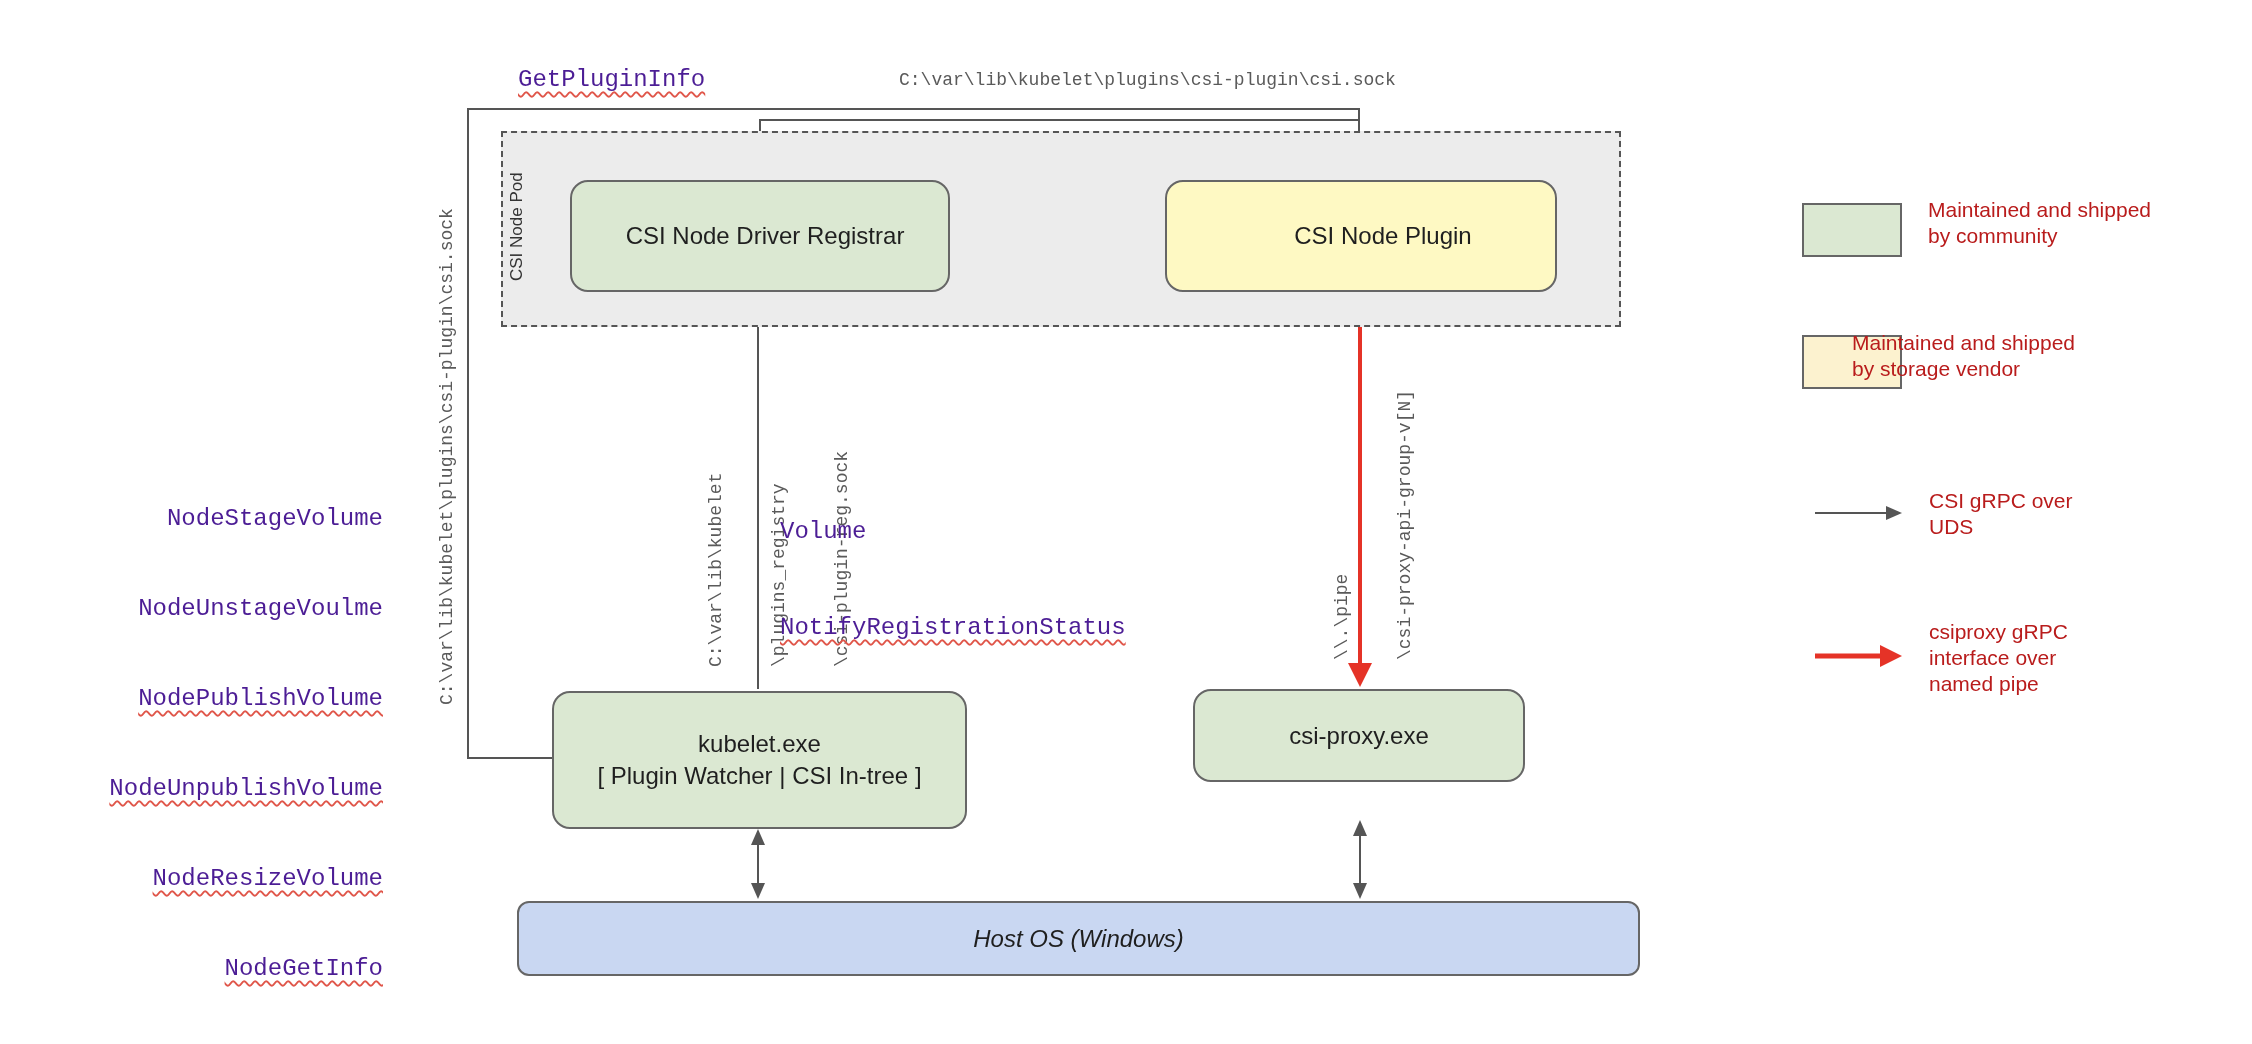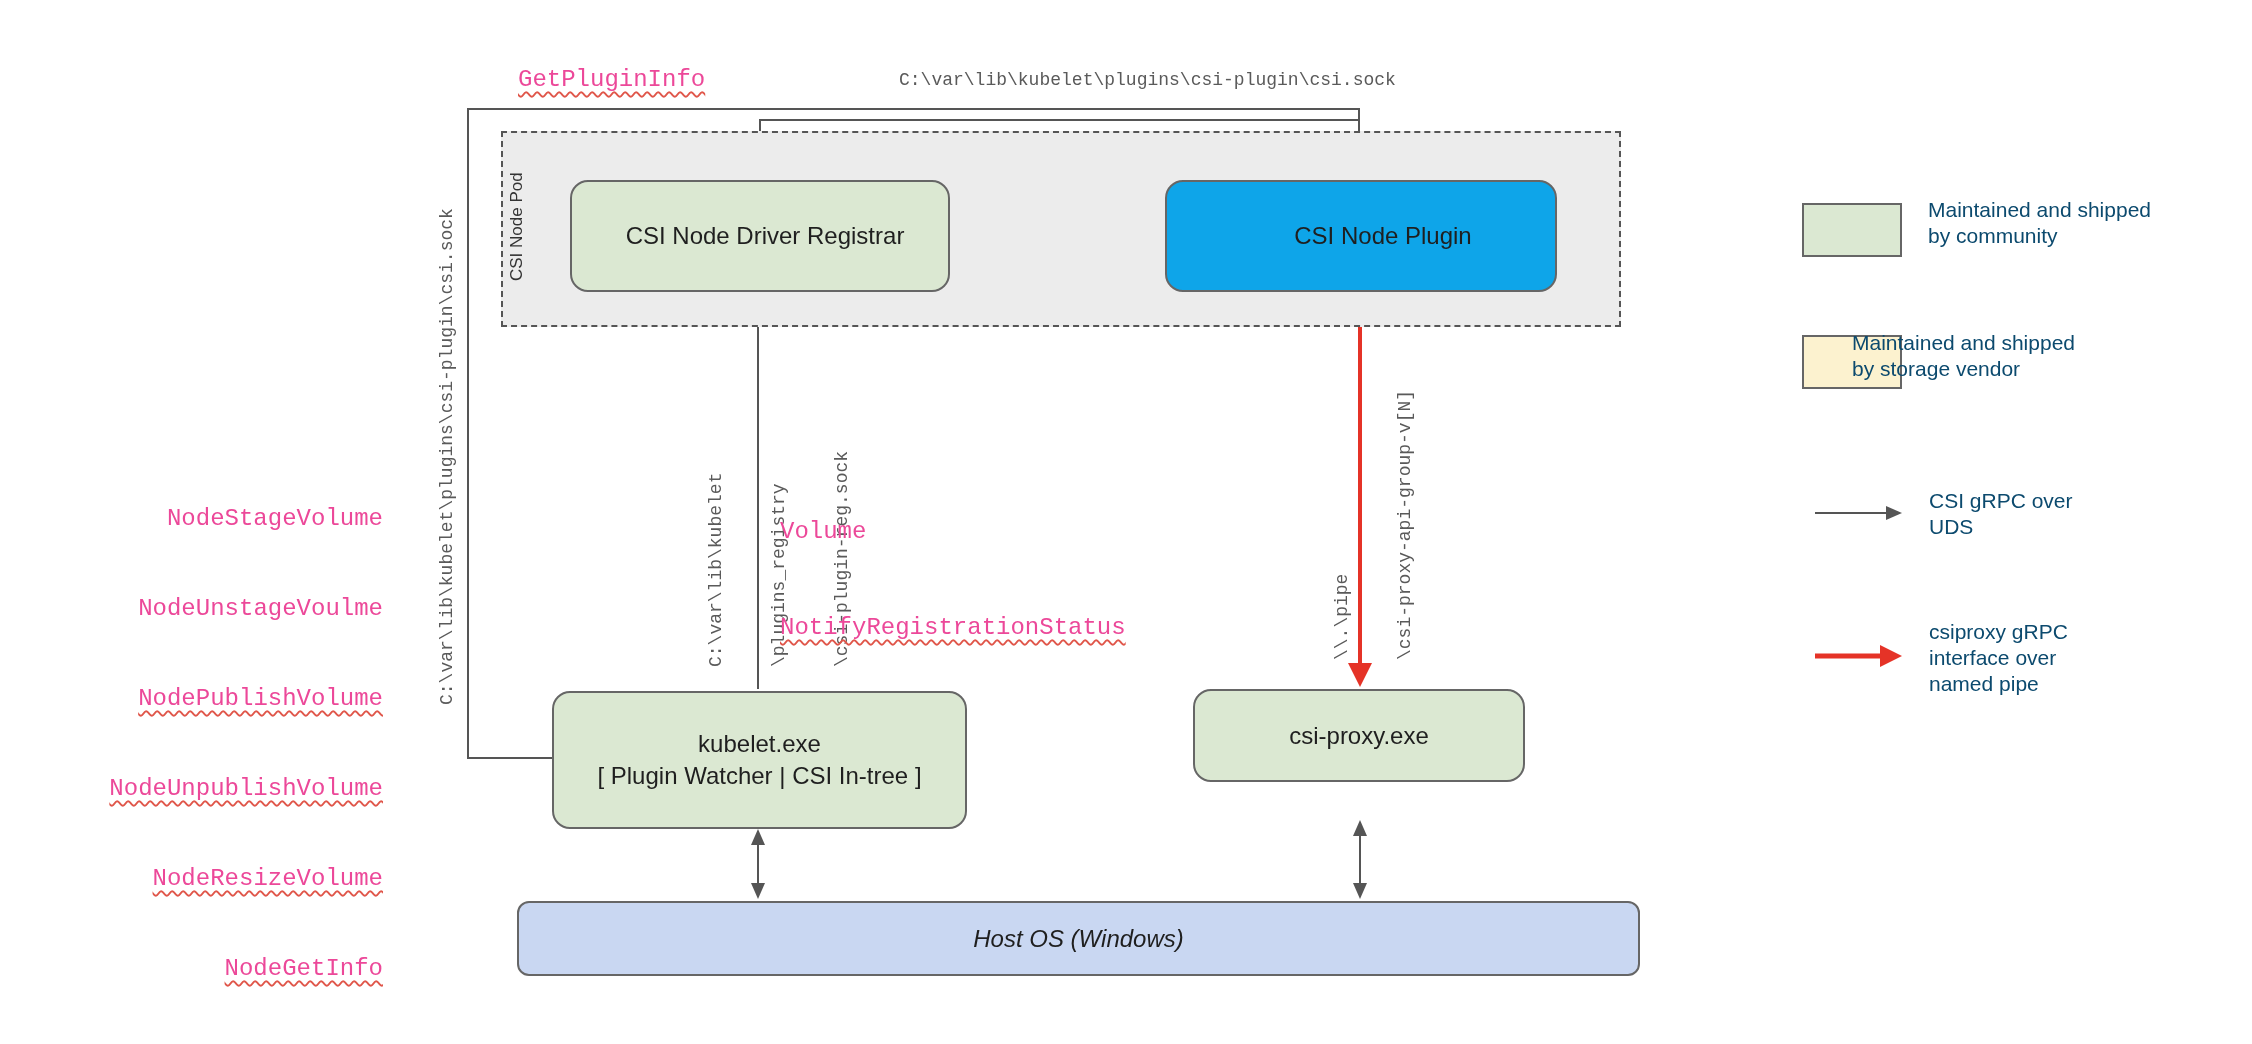--- a/index.html
+++ b/index.html
@@ -4,34 +4,34 @@
 <style>
   html,body{margin:0;padding:0;background:#ffffff;}
   #stage{position:relative;width:2252px;height:1044px;background:#ffffff;overflow:hidden;
          font-family:"Liberation Sans",sans-serif;color:#1f1f1f;}
   .abs{position:absolute;}
   
   .node-box{position:absolute;border:2px solid #666;border-radius:18px;
             display:flex;align-items:center;justify-content:center;text-align:center;
             font-size:24px;color:#1f1f1f;line-height:32px;box-sizing:border-box;}
   .green{background:#dbe8d2;}
-  .yellow{background:#0ea5e9;padding-left:44px;}
+  .yellow{background:#fef9c3;padding-left:44px;}
   .blue{background:#c9d7f2;border-radius:12px;font-style:italic;}
   .pod{position:absolute;left:501px;top:131px;width:1120px;height:196px;
        background:#ececec;border:2px dashed #555;box-sizing:border-box;}
   
-  .mono{font-family:"Liberation Mono",monospace;font-size:24px;color:#ec4899;white-space:pre;}
+  .mono{font-family:"Liberation Mono",monospace;font-size:24px;color:#4c1d95;white-space:pre;}
   .mono-sm{font-family:"Liberation Mono",monospace;font-size:18px;color:#5a5a5a;white-space:pre;}
   .sq{text-decoration:underline wavy #e0564a;text-decoration-thickness:2px;
       text-underline-offset:5px;text-decoration-skip-ink:none;}
   .rot{transform:rotate(-90deg);transform-origin:0 0;}
   .list{line-height:30px;}
   
   .swatch{position:absolute;width:100px;height:54px;border:2px solid #666;box-sizing:border-box;}
-  .legend-text{position:absolute;font-size:21px;line-height:26px;color:#0c4a6e;}
+  .legend-text{position:absolute;font-size:21px;line-height:26px;color:#b91c1c;}
   svg{position:absolute;left:0;top:0;}
 </style>
 </head>
 <body>
 
 <div id="stage">
 
   <svg width="2252" height="1044" viewBox="0 0 2252 1044">
 
     <polyline points="552,758 468,758 468,109 1359,109 1359,164" fill="none" stroke="#555" stroke-width="2"></polyline>

